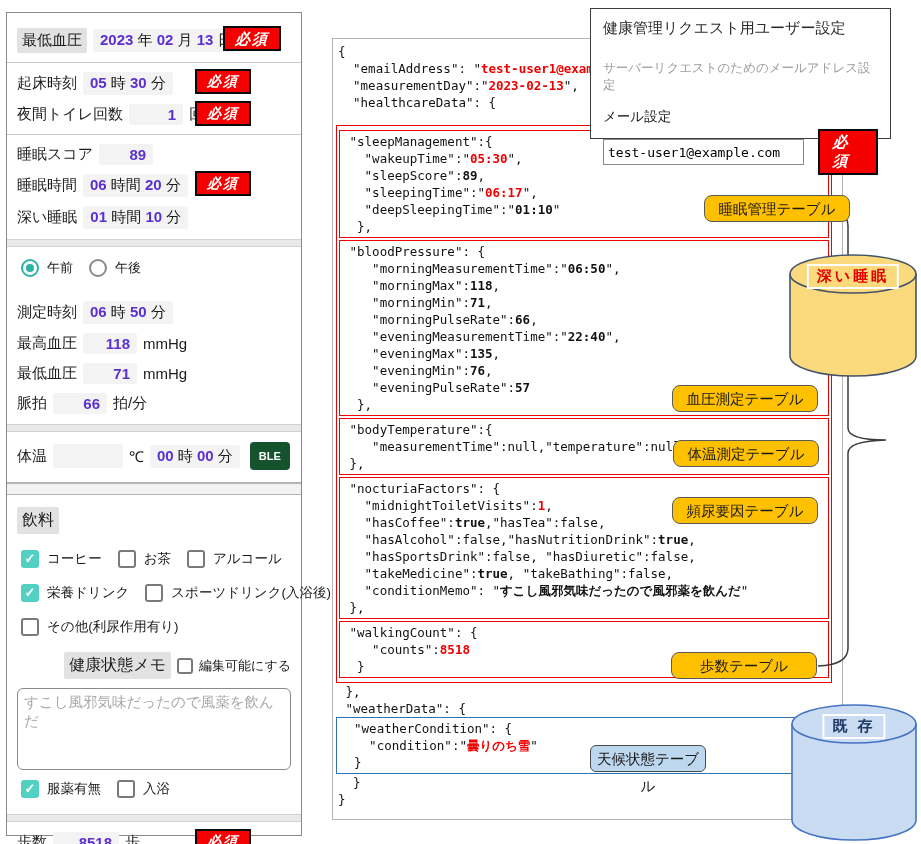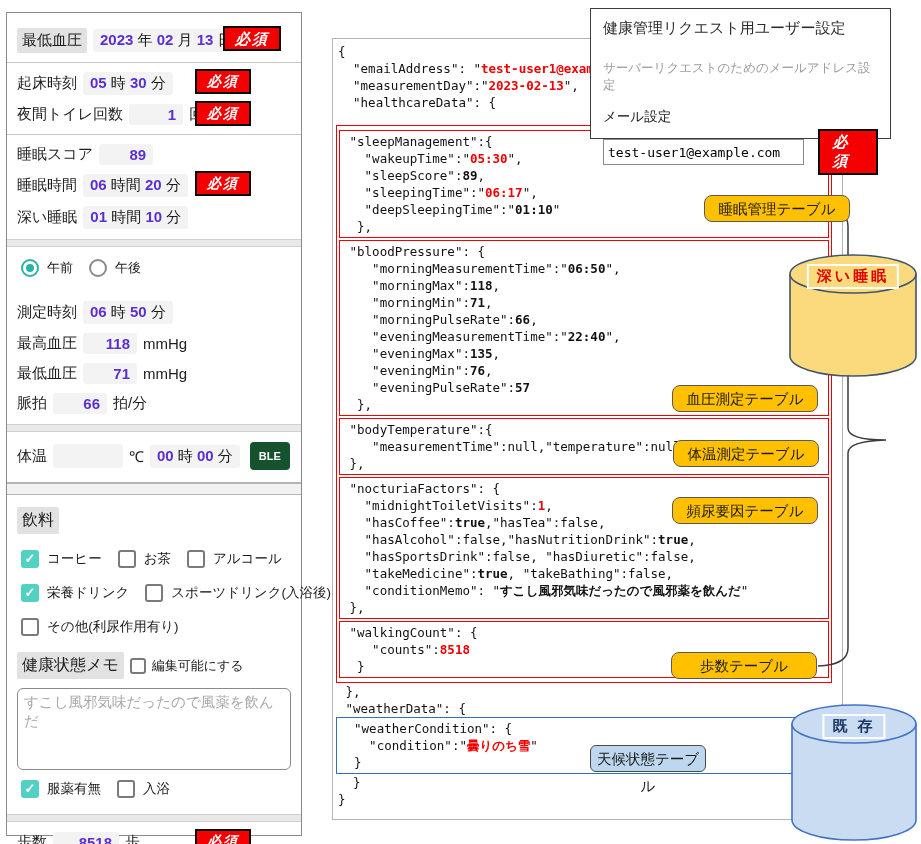--- a/index.html
+++ b/index.html
@@ -166,21 +166,21 @@
         <span class="cb on"><span>✓</span></span>
         <span class="cblbl">栄養ドリンク</span>
         <span class="cb off"></span>
         <span class="cblbl">スポーツドリンク(入浴後)</span>
       </div>
       <div class="cbrow" style="margin-left:4px;">
         <span class="cb off"></span>
         <span class="cblbl">その他(利尿作用有り)</span>
       </div>
 
-      <div class="frow" style="">
+      <div class="frow" style="justify-content:flex-end;">
         <span class="flabel glabel hmemo">健康状態メモ</span>
         <span class="cb off" style="width:16px;height:16px;"></span>
         <span class="smallcb">編集可能にする</span>
       </div>
       <div class="memobox">すこし風邪気味だったので風薬を飲んだ</div>
       <div class="cbrow" style="margin-left:4px;margin-top:10px;">
         <span class="cb on"><span>✓</span></span>
         <span class="cblbl">服薬有無</span>
         <span class="cb off"></span>
         <span class="cblbl">入浴</span>

